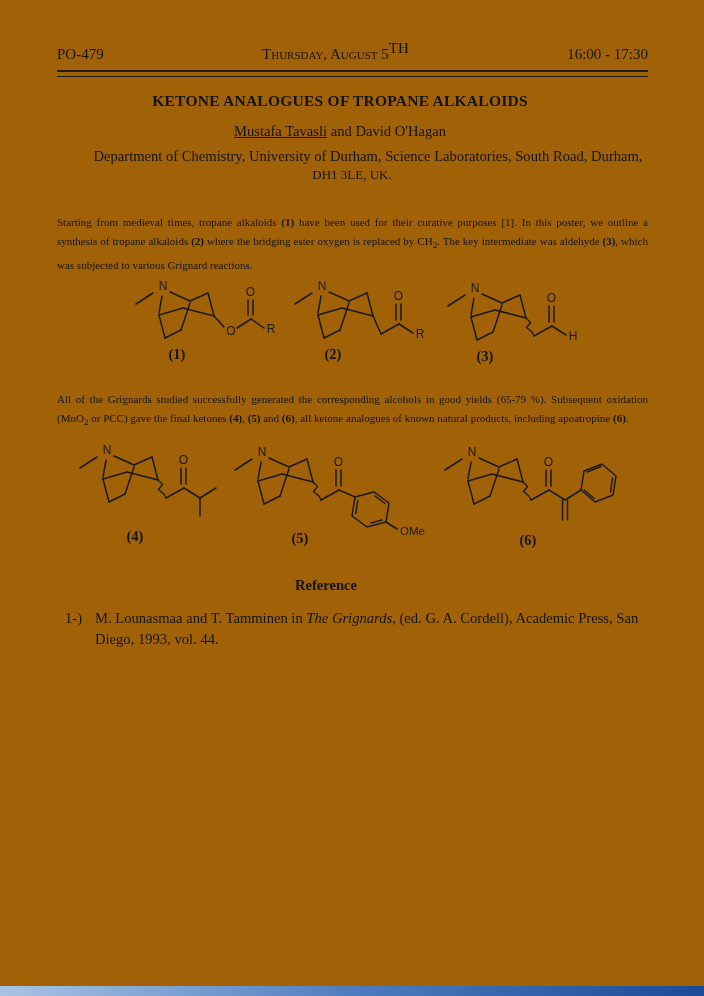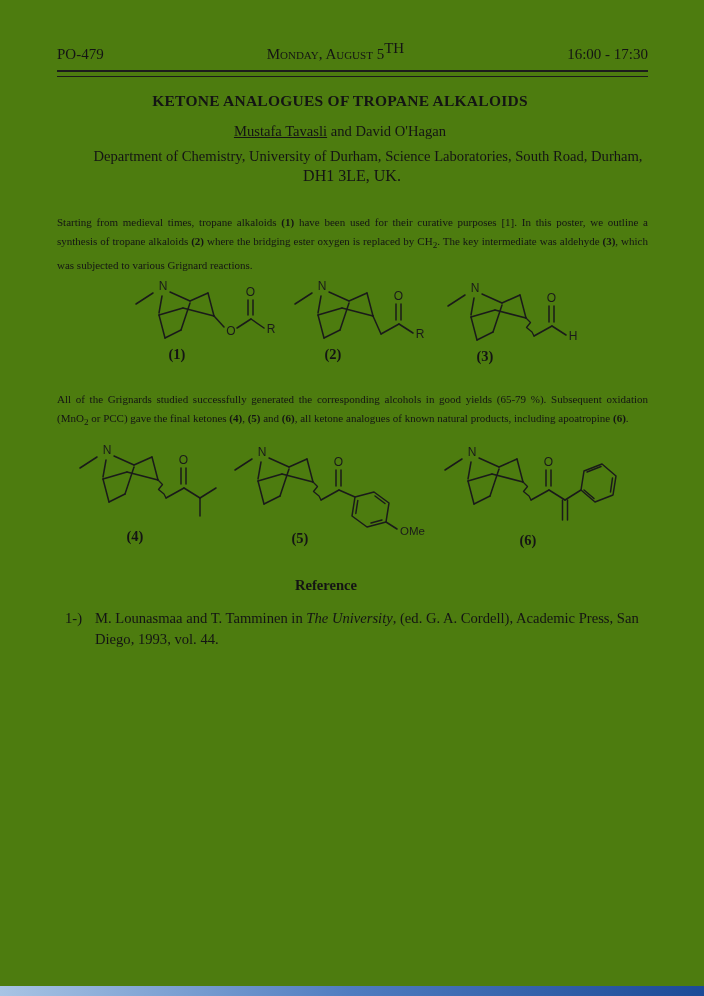--- a/index.html
+++ b/index.html
@@ -1,30 +1,30 @@
 <!DOCTYPE html>
 <html><head>
 <meta charset="utf-8">
 <style>
   html,body{margin:0;padding:0;background:#ffffff;}
-  .page{position:relative;width:704px;height:996px;background:#4d7c0f;overflow:hidden;
+  .page{position:relative;width:704px;height:996px;background:#a16207;overflow:hidden;
         font-family:"Liberation Serif", serif;color:#141414;}
   
   .hdr{position:absolute;top:46px;left:57px;width:591px;display:flex;
        justify-content:space-between;align-items:baseline;font-size:15px;}
   .hdr-date{font-variant:small-caps;}
   .hdr sup{font-size:15px;vertical-align:super;line-height:0;}
   .rule{position:absolute;top:70px;left:57px;width:591px;height:4px;
         border-top:2px solid #1c1c1c;border-bottom:1px solid #1c1c1c;}
   
   .title{position:absolute;top:92px;left:0;width:680px;text-align:center;
          font-weight:bold;font-size:15.5px;letter-spacing:.25px;}
   .authors{position:absolute;top:123px;left:0;width:680px;text-align:center;font-size:14.6px;}
   .affil1{position:absolute;top:148px;left:0;width:704px;text-align:center;font-size:14.6px;padding-left:16px;}
-  .affil2{position:absolute;top:167px;left:0;width:704px;text-align:center;font-size:16px;}
+  .affil2{position:absolute;top:167px;left:0;width:704px;text-align:center;font-size:13px;}
   
   .para{position:absolute;left:57px;width:591px;font-size:11px;line-height:19.3px;
         text-align:justify;}
   .p1{top:202px;}
   .p2{top:379px;}
   
   .struct{position:absolute;}
   .struct svg{display:block;}
   .bond{stroke:#1a1a1a;stroke-width:1.5;fill:none;stroke-linecap:round;stroke-linejoin:round;}
   .bondthin{stroke:#1a1a1a;stroke-width:1.3;fill:none;stroke-linejoin:round;stroke-linecap:round;}
@@ -40,21 +40,21 @@
   
   .footbar{position:absolute;left:0;top:986px;width:704px;height:10px;}
 </style>
 </head>
 <body>
 
 <div class="page">
 
   <div class="hdr">
     <span>PO-479</span>
-    <span class="hdr-date"><span>Monday, August 5</span><sup>TH</sup></span>
+    <span class="hdr-date"><span>Thursday, August 5</span><sup>TH</sup></span>
     <span>16:00 - 17:30</span>
   </div>
   <div class="rule"></div>
 
   <div class="title">KETONE ANALOGUES OF TROPANE ALKALOIDS</div>
   <div class="authors"><span style="text-decoration: underline;">Mustafa Tavasli</span><span> and David O'Hagan</span></div>
   <div class="affil1">Department of Chemistry, University of Durham, Science Laboratories, South Road, Durham,</div>
   <div class="affil2">DH1 3LE, UK.</div>
 
   <p class="para p1"><span>Starting from medieval times, tropane alkaloids </span><span style="font-weight: bold;">(1)</span><span> have been used for their curative purposes [1]. In this poster, we outline a synthesis of tropane alkaloids </span><span style="font-weight: bold;">(2)</span><span> where the bridging ester oxygen is replaced by CH</span><sub>2</sub><span>. The key intermediate was aldehyde </span><span style="font-weight: bold;">(3)</span><span>, which was subjected to various Grignard reactions.</span></p>
@@ -241,18 +241,18 @@
           <path d="M153,62.5 L143,54"></path>
       </g>
       <text class="atom" x="31" y="20" text-anchor="middle">N</text>
       <text class="atom" x="107.5" y="30" text-anchor="middle">O</text>
     </svg>
   </div>
   <div class="slabel" style="left:528px;top:532px;">(6)</div>
 
   <div class="refh">Reference</div>
   <div class="refitem">
-    <span class="refnum">1-)</span><span><span>M. Lounasmaa and T. Tamminen in </span><span style="font-style: italic;">The University</span><span>, (ed. G. A. Cordell), Academic Press, San Diego, 1993, vol. 44.</span></span>
+    <span class="refnum">1-)</span><span><span>M. Lounasmaa and T. Tamminen in </span><span style="font-style: italic;">The Grignards</span><span>, (ed. G. A. Cordell), Academic Press, San Diego, 1993, vol. 44.</span></span>
   </div>
 
   <div class="footbar" style="background: linear-gradient(90deg, rgb(168, 196, 228), rgb(79, 124, 192), rgb(27, 74, 151));"></div>
 
 </div>
 
 </body></html>

